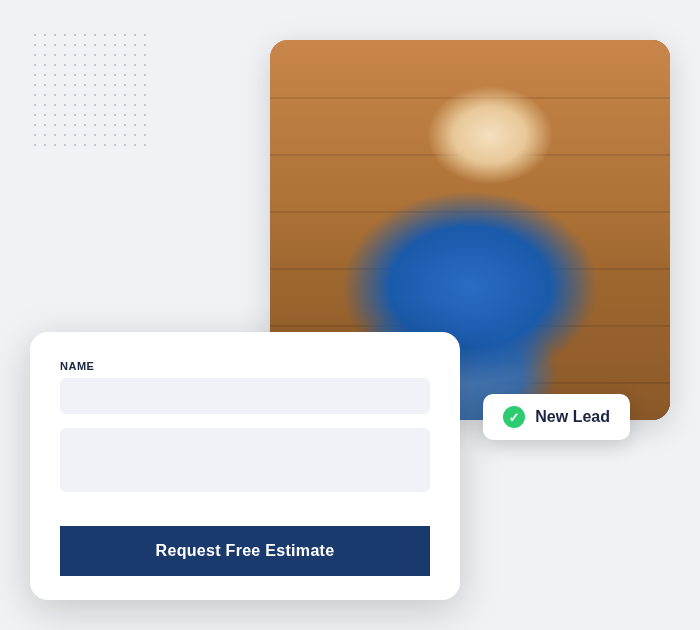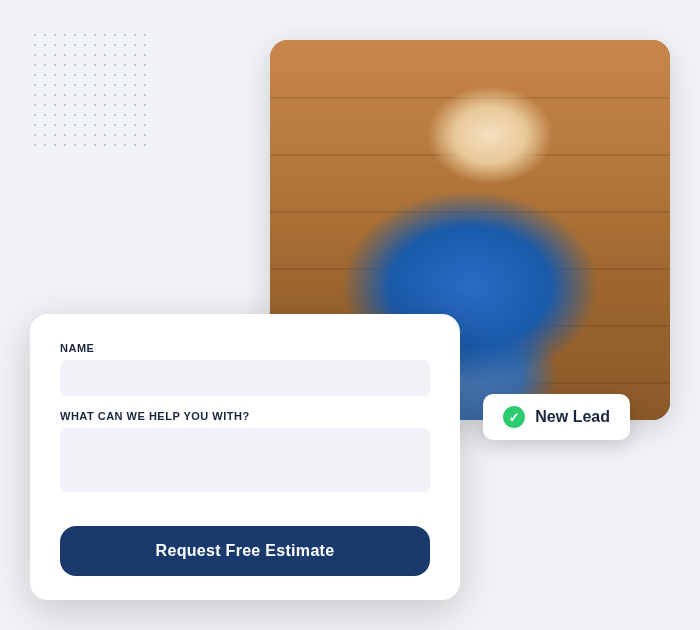--- a/index.html
+++ b/index.html
@@ -138,21 +138,21 @@
       outline: none;
       resize: none;
     }
 
     .submit-btn {
       width: 100%;
       height: 50px;
       background: #1a3a6e;
       color: #ffffff;
       border: none;
-      border-radius: 16px;
+      border-radius: 0;
       font-size: 16px;
       font-weight: 700;
       cursor: pointer;
       margin-top: 16px;
       letter-spacing: 0.3px;
     }
 
     
     .new-lead-badge {
       position: absolute;
@@ -217,21 +217,20 @@
   <div class="form-card">
 
     <div class="form-group">
       <label class="form-label">NAME</label>
       <input class="form-input" type="text" style="">
     </div>
 
 
 
     <div class="form-group">
-      <label class="form-label">WHAT CAN WE HELP YOU WITH?</label>
       <textarea class="form-textarea" style=""></textarea>
     </div>
 
     <button class="submit-btn">Request Free Estimate</button>
 
   </div>
 
   <div class="new-lead-badge">
     <div class="check-icon"></div>
     <span class="badge-text">New Lead</span>

